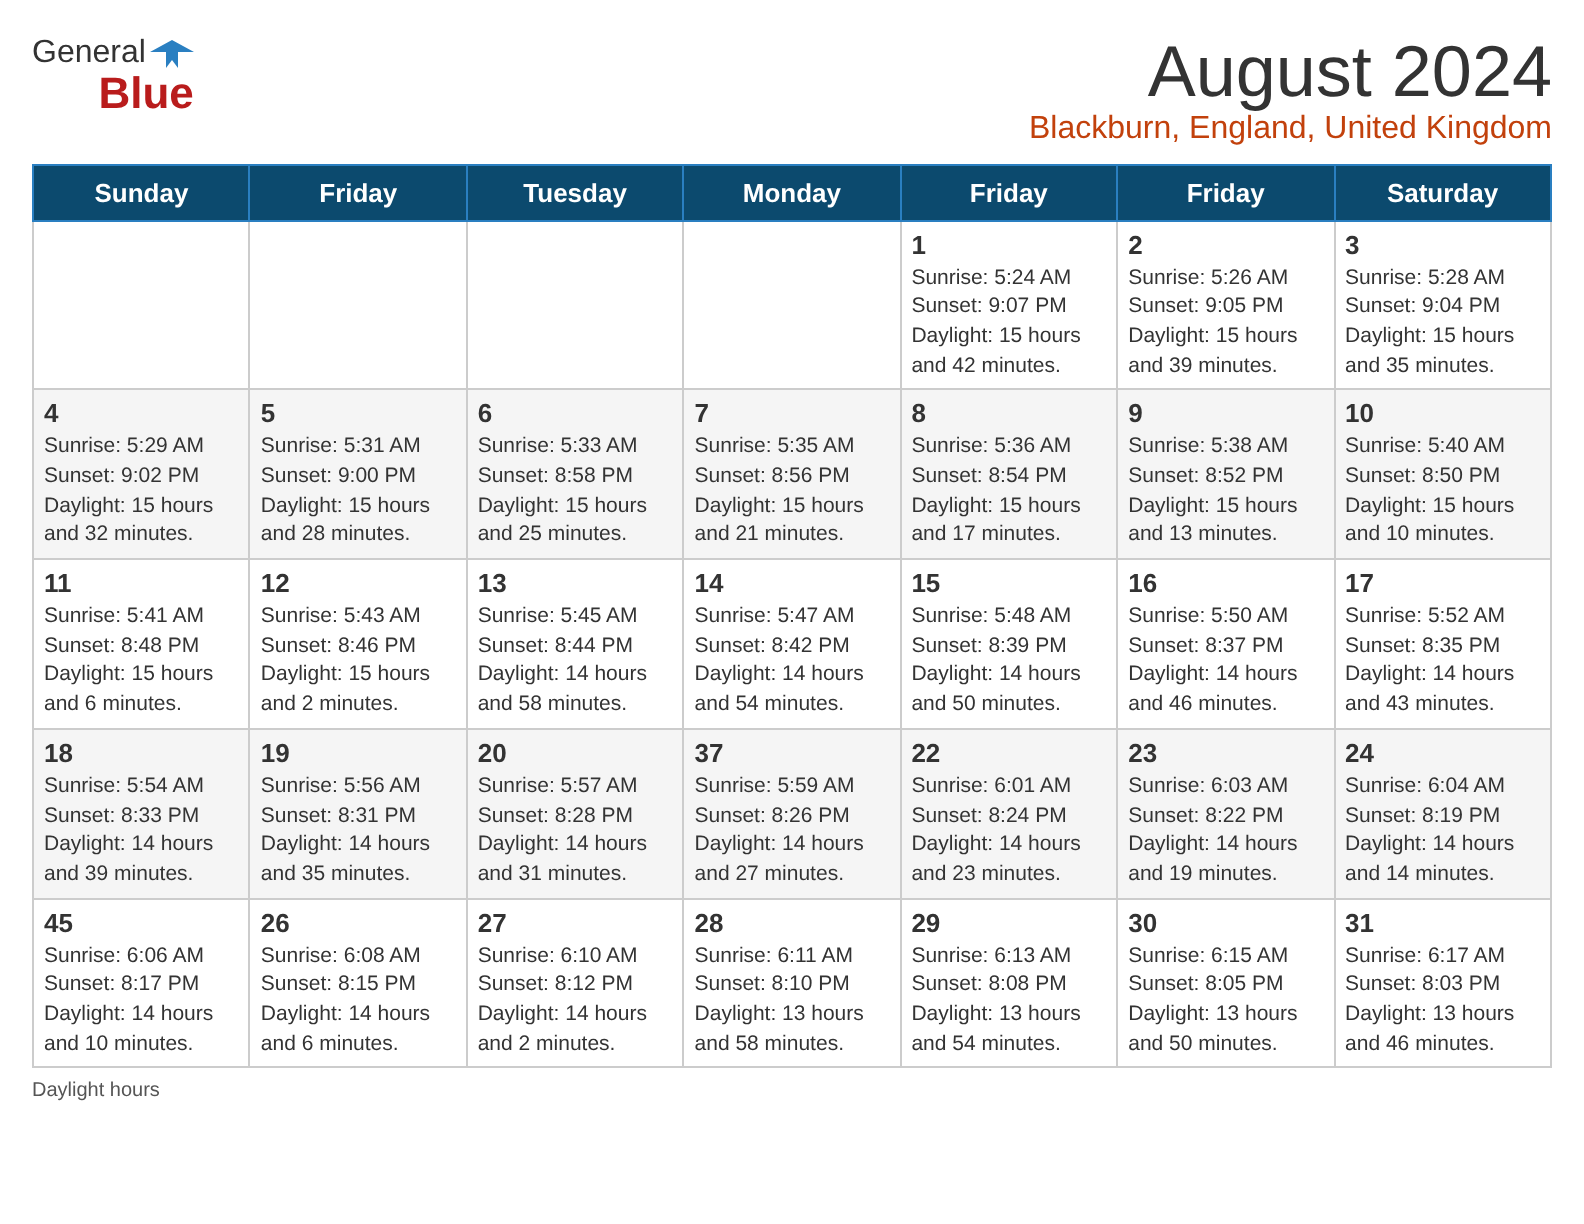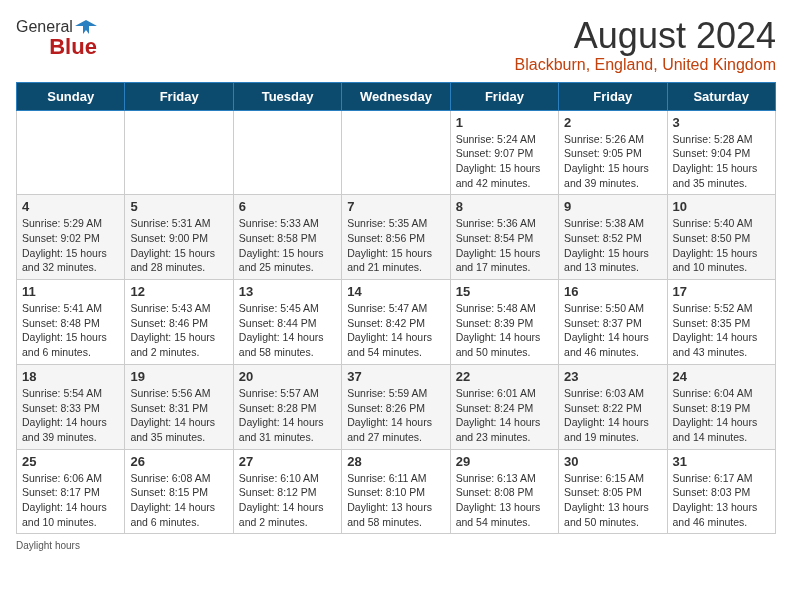--- a/index.html
+++ b/index.html
@@ -108,21 +108,21 @@
     <div class="location-title">Blackburn, England, United Kingdom</div>
   </div>
 </div>
 
 <table class="calendar">
   <thead>
     <tr>
     <th>Sunday</th>
         <th>Friday</th>
         <th>Tuesday</th>
-        <th>Wednesday</th>
+        <th>Monday</th>
         <th>Friday</th>
         <th>Friday</th>
         <th>Saturday</th>
       </tr>
   </thead>
   <tbody id="calendar-body">
   <tr class="row-odd">
         <td class="empty-cell"></td>
         <td class="empty-cell"></td>
         <td class="empty-cell"></td>
@@ -225,21 +225,21 @@
           <span class="day-number">23</span>
           <div class="day-info">Sunrise: 6:03 AM<br>Sunset: 8:22 PM<br>Daylight: 14 hours<br>and 19 minutes.</div>
         </td>
         <td>
           <span class="day-number">24</span>
           <div class="day-info">Sunrise: 6:04 AM<br>Sunset: 8:19 PM<br>Daylight: 14 hours<br>and 14 minutes.</div>
         </td>
       </tr>
       <tr class="row-odd">
         <td>
-          <span class="day-number">25</span>
+          <span class="day-number">45</span>
           <div class="day-info">Sunrise: 6:06 AM<br>Sunset: 8:17 PM<br>Daylight: 14 hours<br>and 10 minutes.</div>
         </td>
         <td>
           <span class="day-number">26</span>
           <div class="day-info">Sunrise: 6:08 AM<br>Sunset: 8:15 PM<br>Daylight: 14 hours<br>and 6 minutes.</div>
         </td>
         <td>
           <span class="day-number">27</span>
           <div class="day-info">Sunrise: 6:10 AM<br>Sunset: 8:12 PM<br>Daylight: 14 hours<br>and 2 minutes.</div>
         </td>

